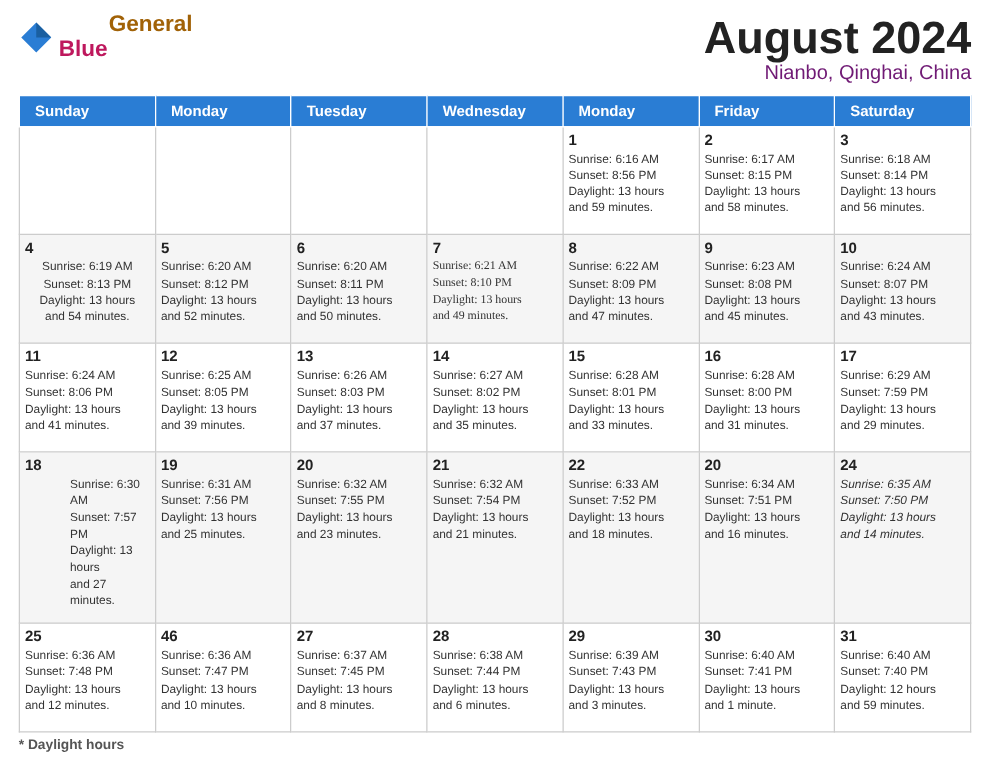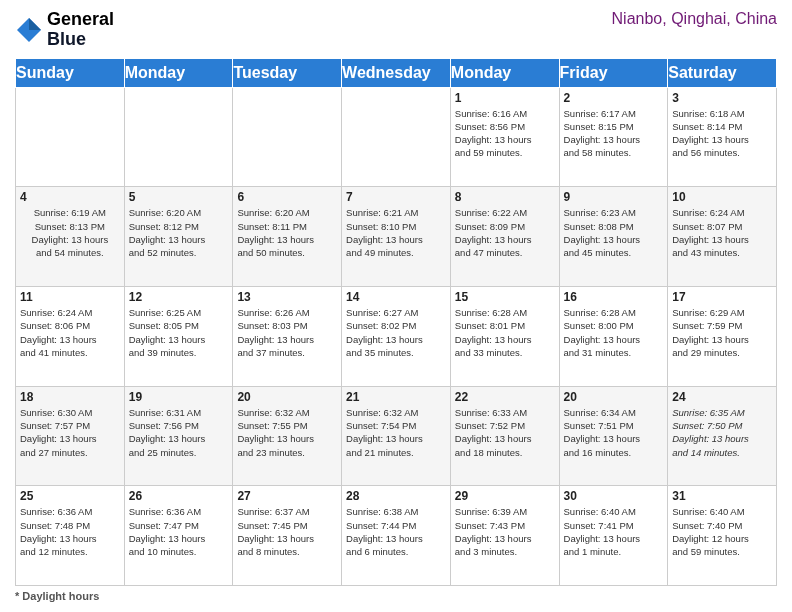--- a/index.html
+++ b/index.html
@@ -26,22 +26,22 @@
     .logo {
       display: flex;
       align-items: center;
       gap: 4px;
     }
     .logo-text {
       font-size: 18px;
       font-weight: bold;
       line-height: 1.1;
     }
-    .logo-general { color: #000000; }
-    .logo-blue { color: #0f172a; }
+    .logo-general { color: #a16207; margin-left: 40px; }
+    .logo-blue { color: #be185d; }
     .logo-icon {
       width: 28px;
       height: 28px;
     }
     .title-block {
       text-align: right;
     }
     .month-year {
       font-size: 36px;
       font-weight: bold;
@@ -54,23 +54,23 @@
     }
     .calendar {
       flex: 1;
       border-collapse: collapse;
       width: 100%;
       table-layout: fixed;
     }
     .calendar thead tr th {
       background: #2a7dd4;
       color: #fff;
-      font-size: 16px;
-      font-weight: bold;
-      padding: 5px 0;
+      font-size: 12px;
+      font-weight: bold;
+      padding: 5px 12px;
       border: 1px solid #fff;
       text-align: left;
     }
     .calendar tbody tr td {
       border: 1px solid #ccc;
       vertical-align: top;
       padding: 3px 4px;
       font-size: 10px;
       color: #333;
       background: #fff;
@@ -111,20 +111,21 @@
       <svg class="logo-icon" viewBox="0 0 28 28">
         <polygon points="14,2 26,14 14,26 2,14" fill="#2a7dd4"></polygon>
         <polygon points="14,2 26,14 14,14" fill="#1a5fa0"></polygon>
       </svg>
       <div class="logo-text">
         <span class="logo-general">General</span><br>
         <span class="logo-blue">Blue</span>
       </div>
     </div>
     <div class="title-block">
+      <div class="month-year">August 2024</div>
       <div class="location">Nianbo, Qinghai, China</div>
     </div>
   </div>
 
   <table class="calendar">
     <thead>
       <tr>
         <th>Sunday</th>
         <th>Monday</th>
         <th>Tuesday</th>
@@ -179,21 +180,21 @@
           </td>
           <td>
             <span class="day-num">6</span>
             <div class="day-info" style="white-space: pre-line;">Sunrise: 6:20 AM
 Sunset: 8:11 PM
 Daylight: 13 hours
 and 50 minutes.</div>
           </td>
           <td>
             <span class="day-num">7</span>
-            <div class="day-info" style="white-space: pre-line;">Sunrise: 6:21 AM
+            <div class="day-info" style="white-space: pre-line; font-family: Liberation Serif, serif;">Sunrise: 6:21 AM
 Sunset: 8:10 PM
 Daylight: 13 hours
 and 49 minutes.</div>
           </td>
           <td>
             <span class="day-num">8</span>
             <div class="day-info" style="white-space: pre-line;">Sunrise: 6:22 AM
 Sunset: 8:09 PM
 Daylight: 13 hours
 and 47 minutes.</div>
@@ -260,21 +261,21 @@
             <span class="day-num">17</span>
             <div class="day-info" style="white-space: pre-line;">Sunrise: 6:29 AM
 Sunset: 7:59 PM
 Daylight: 13 hours
 and 29 minutes.</div>
           </td>
         </tr>
         <tr>
           <td>
             <span class="day-num">18</span>
-            <div class="day-info" style="white-space: pre-line;">Sunrise: 6:30 AM
+            <div class="day-info" style="white-space: pre-line; margin-left: 36px;">Sunrise: 6:30 AM
 Sunset: 7:57 PM
 Daylight: 13 hours
 and 27 minutes.</div>
           </td>
           <td>
             <span class="day-num">19</span>
             <div class="day-info" style="white-space: pre-line;">Sunrise: 6:31 AM
 Sunset: 7:56 PM
 Daylight: 13 hours
 and 25 minutes.</div>
@@ -317,21 +318,21 @@
         </tr>
         <tr>
           <td>
             <span class="day-num">25</span>
             <div class="day-info" style="white-space: pre-line;">Sunrise: 6:36 AM
 Sunset: 7:48 PM
 Daylight: 13 hours
 and 12 minutes.</div>
           </td>
           <td>
-            <span class="day-num">26</span>
+            <span class="day-num">46</span>
             <div class="day-info" style="white-space: pre-line;">Sunrise: 6:36 AM
 Sunset: 7:47 PM
 Daylight: 13 hours
 and 10 minutes.</div>
           </td>
           <td>
             <span class="day-num">27</span>
             <div class="day-info" style="white-space: pre-line;">Sunrise: 6:37 AM
 Sunset: 7:45 PM
 Daylight: 13 hours

